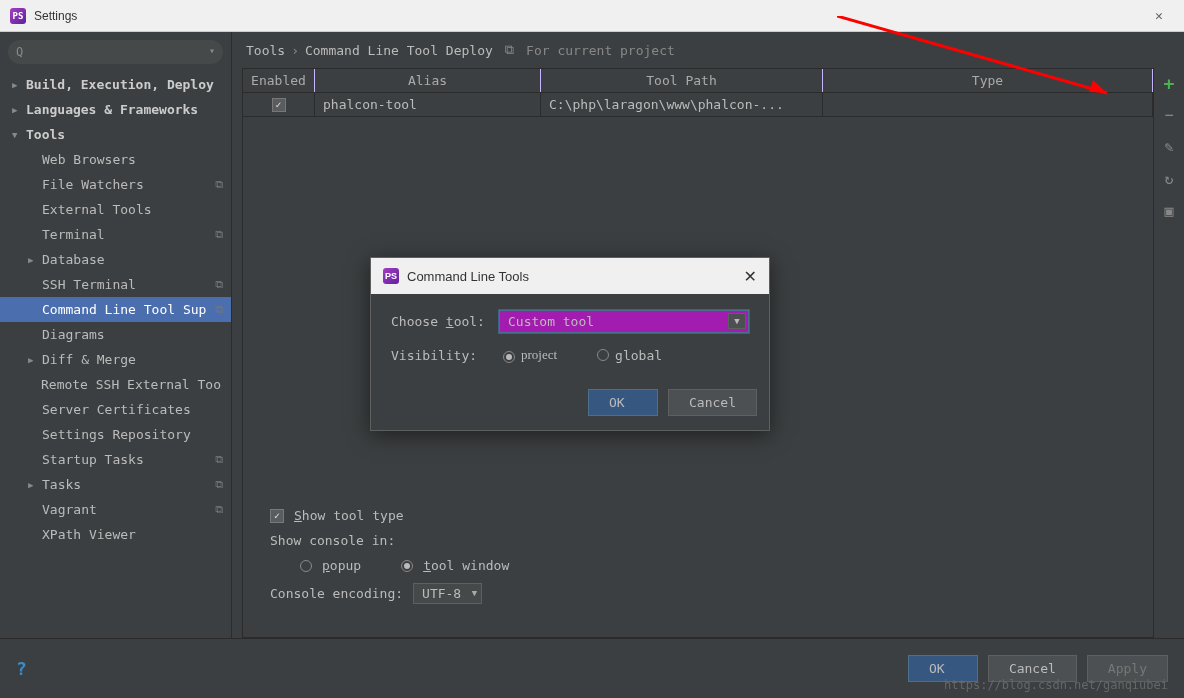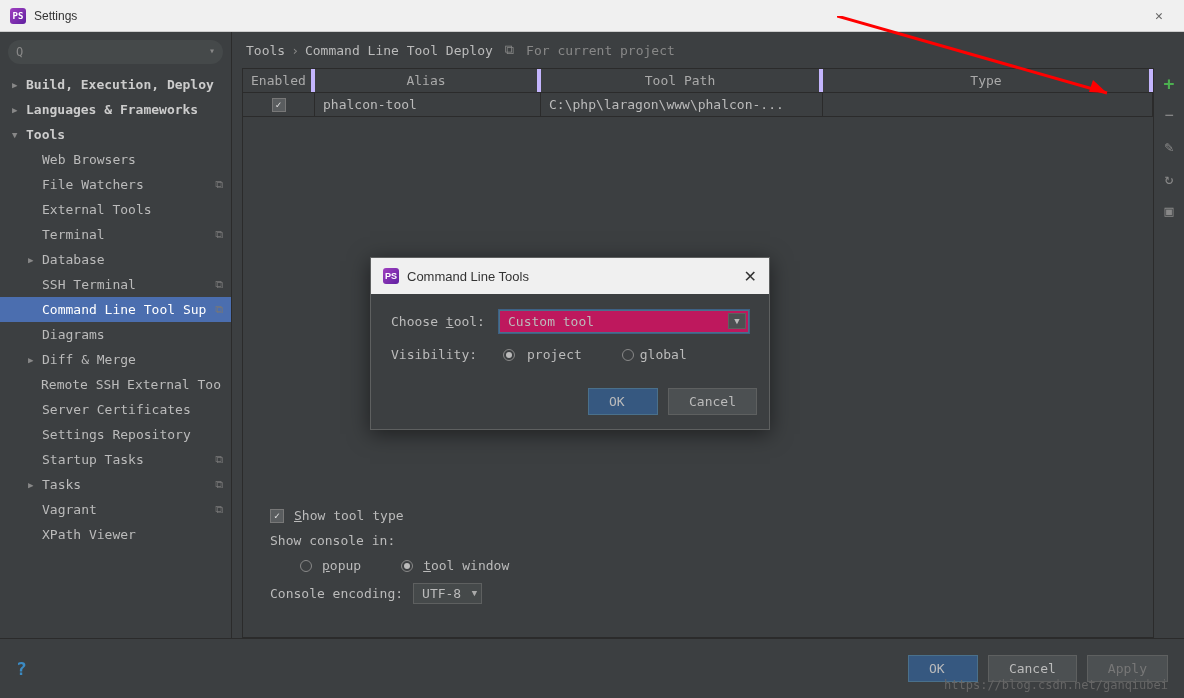--- a/index.html
+++ b/index.html
@@ -29,21 +29,21 @@
     
     .main { flex: 1; display: flex; flex-direction: column; background: #3c3f41; }
     .breadcrumb { padding: 10px 14px; display: flex; align-items: center; gap: 6px; font-size: 13px; }
     .breadcrumb-sep { color: #888; }
     .breadcrumb-context { color: #888; margin-left: 6px; }
     .breadcrumb-context-icon { color: #888; margin-left: 6px; }
     
     .main-body { flex: 1; display: flex; }
     .table-area { flex: 1; border: 1px solid #2b2b2b; margin: 0 0 0 10px; background: #3c3f41; }
     .table-header { display: flex; background: #3c3f41; border-bottom: 1px solid #2b2b2b; }
-    .table-header-cell { padding: 4px 8px; border-right: 4px solid #c4b5fd; text-align: center; color: #aaa; }
+    .table-header-cell { padding: 4px 8px; border-right: 1px solid #c4b5fd; text-align: center; color: #aaa; }
     .table-row { display: flex; border-bottom: 1px solid #2b2b2b; }
     .table-cell { padding: 4px 8px; border-right: 1px solid #2b2b2b; display: flex; align-items: center; }
     .checkbox { width: 14px; height: 14px; background: #5a5d5f; border: 1px solid #787878; display: inline-flex; align-items: center; justify-content: center; color: #ddd; font-size: 10px; }
     
     .side-toolbar { width: 30px; display: flex; flex-direction: column; align-items: center; gap: 14px; padding-top: 6px; }
     .side-btn { width: 18px; height: 18px; display: flex; align-items: center; justify-content: center; cursor: pointer; color: #888; font-size: 15px; }
     .side-btn.add { color: #4caf50; font-weight: bold; font-size: 18px; }
     
     .bottom-options { padding: 14px 20px; font-size: 13px; }
     .option-row { display: flex; align-items: center; gap: 10px; margin: 10px 0; }
@@ -60,21 +60,21 @@
     .btn.disabled { color: #777; }
     
     .dialog { position: absolute; left: 370px; top: 257px; width: 400px; background: #3c3f41; border: 1px solid #5e6060; box-shadow: 0 4px 20px rgba(0,0,0,0.5); }
     .dialog-titlebar { height: 36px; background: #f0f0f0; color: #333; display: flex; align-items: center; padding: 0 12px; font-family: 'Segoe UI', sans-serif; }
     .dialog-titlebar-icon { width: 16px; height: 16px; background: linear-gradient(135deg, #a040c0, #6020a0); border-radius: 3px; margin-right: 8px; display: flex; align-items: center; justify-content: center; color: white; font-size: 9px; font-weight: bold; }
     .dialog-title { flex: 1; font-size: 13px; }
     .dialog-close { cursor: pointer; font-size: 16px; color: #333; }
     .dialog-body { padding: 16px 20px 4px; }
     .dialog-row { display: flex; align-items: center; margin-bottom: 14px; gap: 8px; }
     .dialog-label { width: 100px; text-align: left; }
-    .dialog-select { flex: 1; background: #be185d; border: 1px solid #4a708b; padding: 3px 8px; position: relative; box-shadow: 0 0 0 1px #3d6185; }
+    .dialog-select { flex: 1; background: #a21caf; border: 1px solid #4a708b; padding: 3px 8px; position: relative; box-shadow: 0 0 0 1px #3d6185; }
     .dialog-select-arrow { position: absolute; right: 2px; top: 2px; width: 18px; height: 16px; background: #4c5052; border: 1px solid #5e6060; display: flex; align-items: center; justify-content: center; font-size: 9px; }
     .dialog-radios { display: flex; gap: 40px; margin-left: 4px; }
     .dialog-footer { display: flex; justify-content: flex-end; gap: 10px; padding: 8px 12px 14px; }
     
     .arrow-annotation { position: absolute; left: 837px; top: 16px; pointer-events: none; }
     
     .watermark { position: absolute; right: 16px; bottom: 6px; color: #666; font-size: 12px; }
     
     .col-enabled { width: 72px; }
     .col-alias { width: 226px; }
@@ -262,21 +262,21 @@
         <span class="dialog-label">Choose <span class="underline">t</span>ool:</span>
 
         <div class="dialog-select">
           <span>Custom tool</span>
           <span class="dialog-select-arrow">▼</span>
         </div>
       </div>
       <div class="dialog-row">
         <span class="dialog-label">Visibility:</span>
         <div class="dialog-radios">
-          <span style="display:flex;align-items:center;gap:12px;">
+          <span style="display:flex;align-items:flex-end;gap:6px;font-family:Liberation Serif, serif;">
             <span class="radio checked"></span>
             <span>project</span>
           </span>
           <span style="display:flex;align-items:center;gap:6px;">
             <span class="radio"></span>
             <span>global</span>
           </span>
         </div>
       </div>
     </div>

